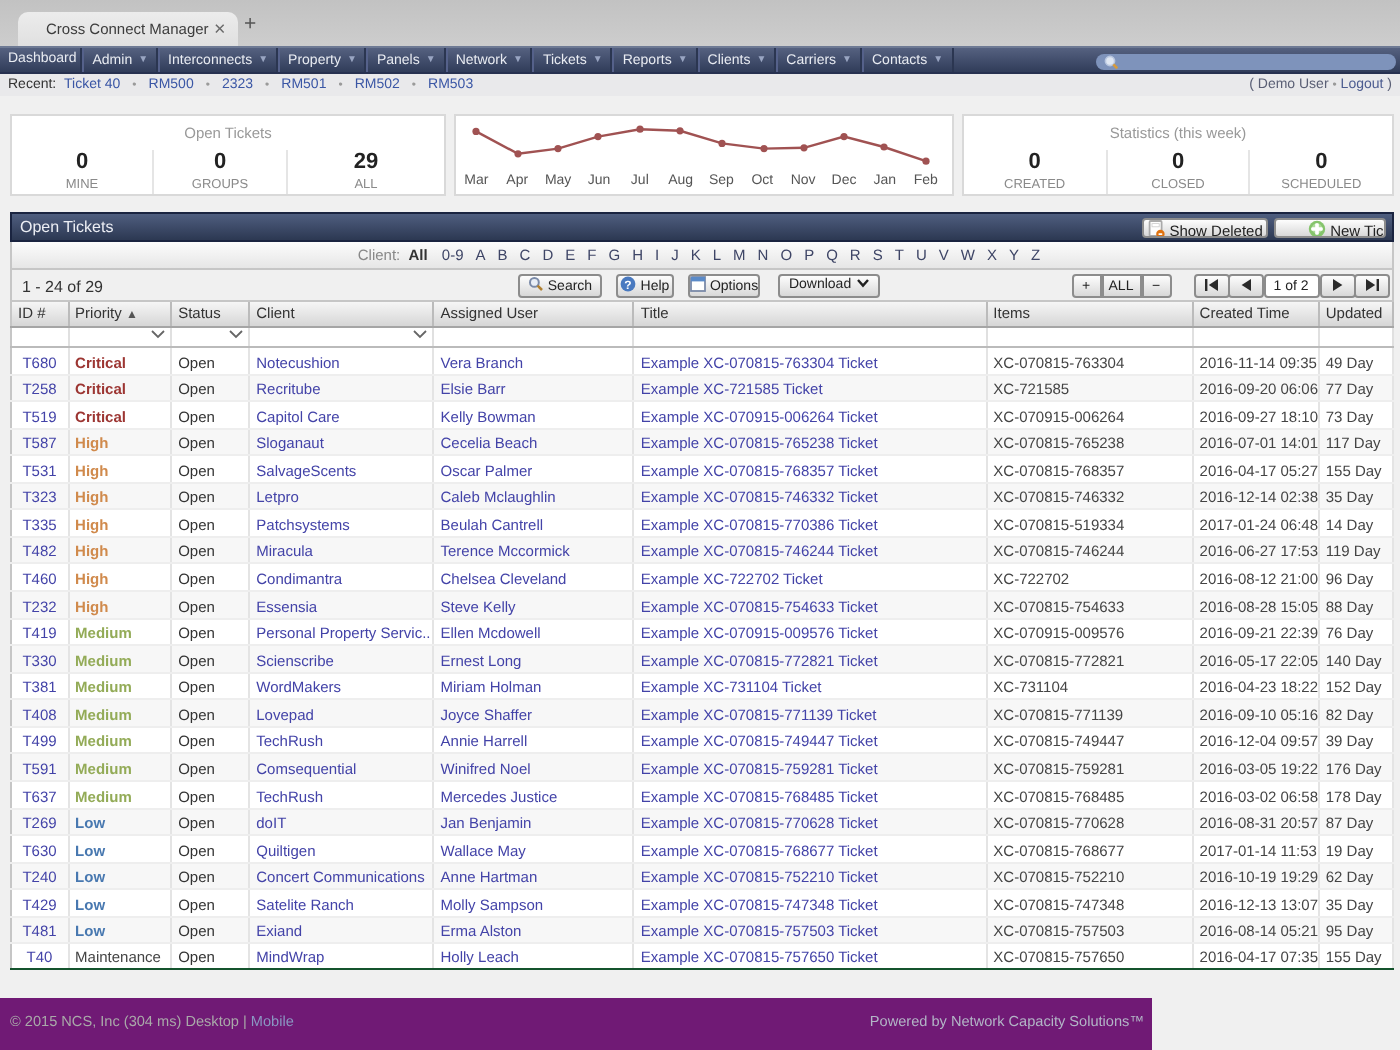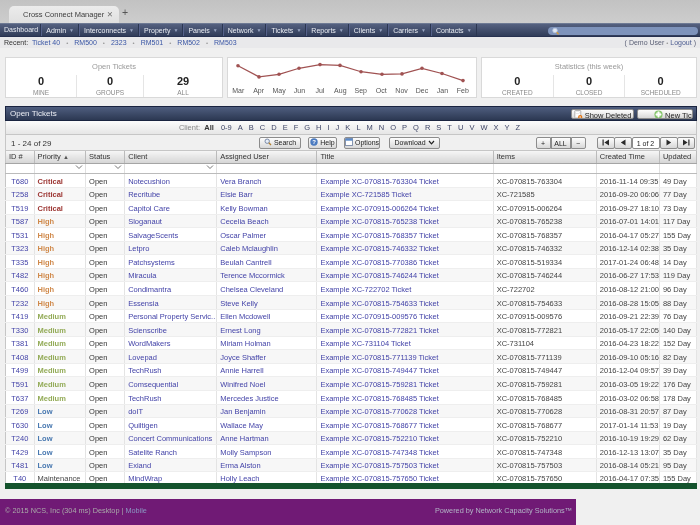--- a/index.html
+++ b/index.html
@@ -80,21 +80,21 @@
 col.c5{width:100px} col.c6{width:176px} col.c7{width:103px} col.c8{width:63px} col.c9{width:37px}
 thead th { background:linear-gradient(#f6f6f6,#d6d6d6); font-size:7.5px; font-weight:normal;
   color:#333; text-align:left; height:12px; padding:0 3px; border-right:1px solid #bbb;
   border-bottom:1px solid #a5a5a5; overflow:hidden; white-space:nowrap; }
 tr.filter td { height:10px; background:#fff; border-right:1px solid #e0e0e0; border-bottom:1px solid #bbb;
   text-align:right; padding:0 2px; font-size:0; line-height:0; }
 tbody td { font-size:7.5px; line-height:8px; padding:3px 3px 0; border-right:1px solid #e4e4e4;
   border-bottom:1px solid #eee; overflow:hidden; white-space:nowrap; color:#444; }
 tbody tr:nth-child(even) td { background:#f7f7f7; }
 tbody tr:nth-child(odd) td { background:#fff; }
-tbody tr.last td { border-bottom:6px solid #14532d; }
+tbody tr.last td { border-bottom:1px solid #14532d; }
 td.id { text-align:center; } td.id a { color:#4343a8; text-decoration:none; }
 td.pr { text-align:left; font-weight:bold; }
 .pC { color:#9c3532; } .pH { color:#d08a4c; } .pM { color:#93ab57; }
 .pL { color:#4878b0; } td.pr.pX { color:#444; font-weight:normal; }
 td a { color:#4343a8; text-decoration:none; }
 td.upd { text-align:right; padding-right:17px; }
 td.op { color:#333; }
 
 
 .footer { position:absolute; left:0; top:499px; width:576px; height:26px;

